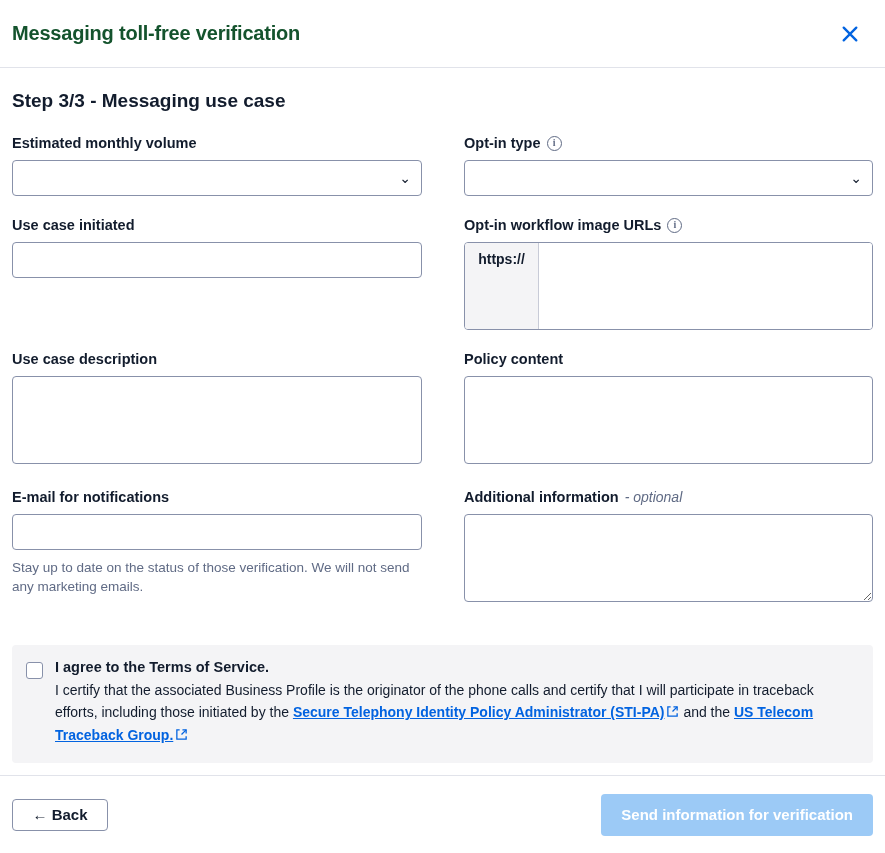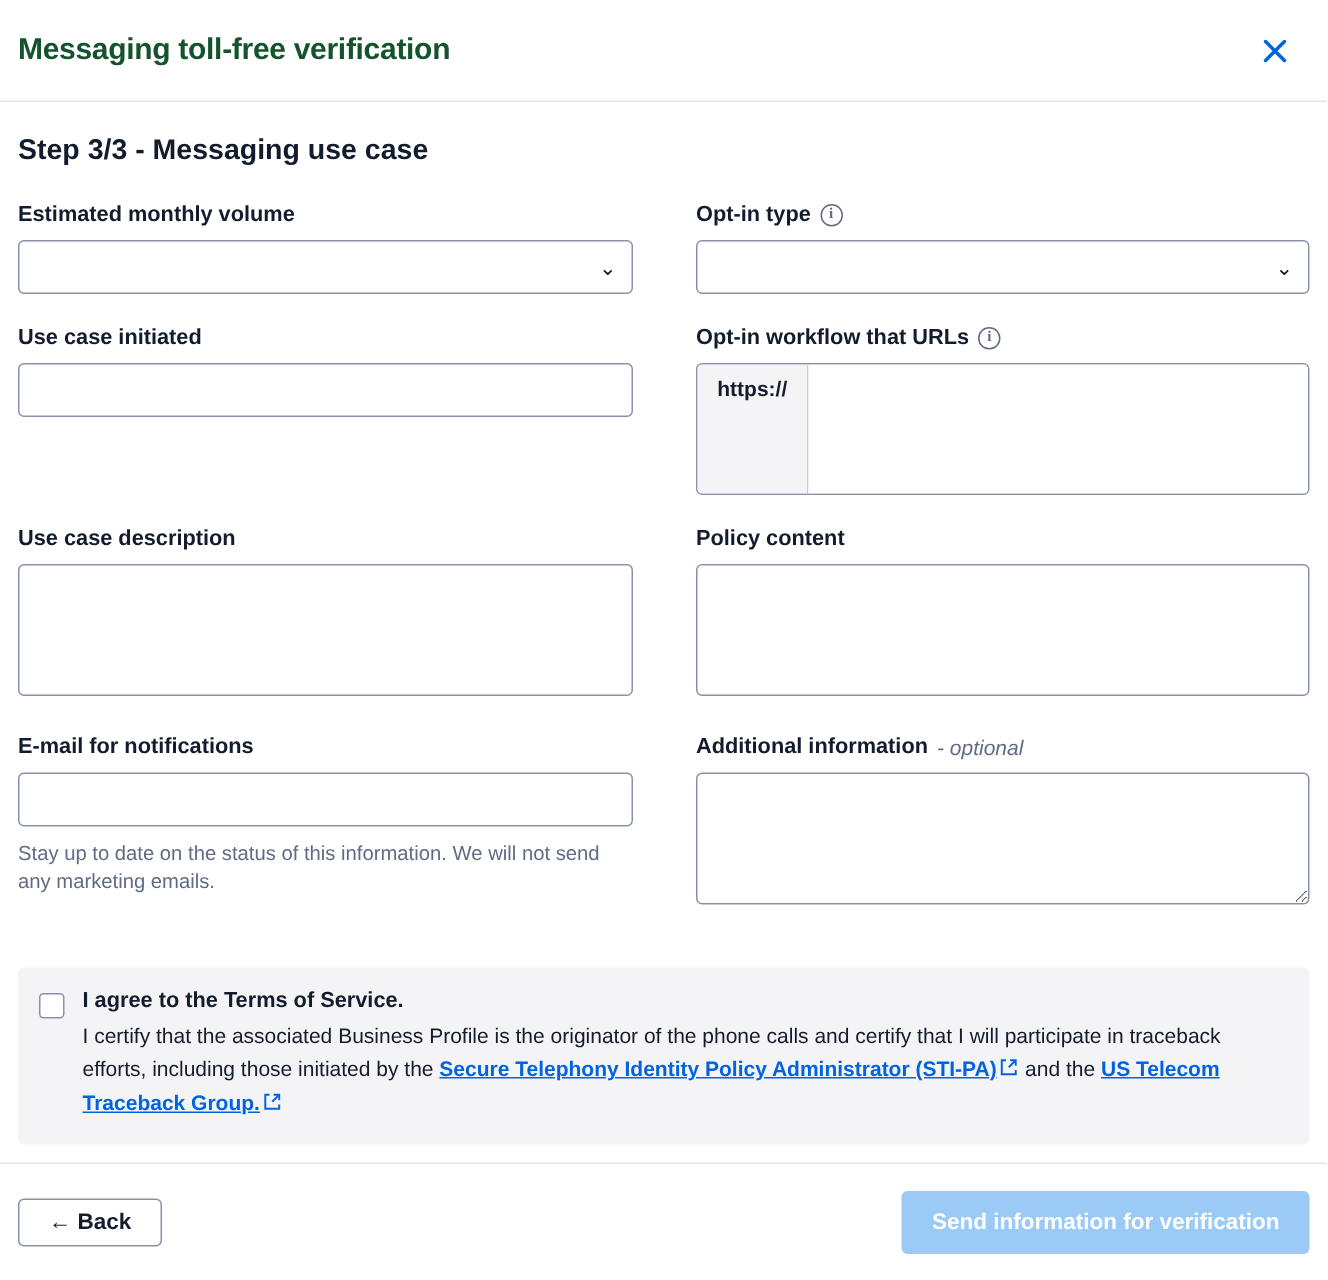--- a/index.html
+++ b/index.html
@@ -295,21 +295,21 @@
 
       <div class="field">
         <div class="label-row">
           <span class="field-label">Use case initiated</span>
         </div>
         <input class="control input-1line" type="text" value="" placeholder="" style="">
       </div>
 
       <div class="field">
         <div class="label-row">
-          <span class="field-label">Opt-in workflow that URLs</span>
+          <span class="field-label">Opt-in workflow image URLs</span>
           <span class="info-icon">i</span>
         </div>
         <div class="prefix-wrap">
           <div class="prefix">https://</div>
           <textarea class="prefix-input" placeholder="" style=""></textarea>
         </div>
       </div>
 
       <div class="field">
         <div class="label-row">
@@ -323,21 +323,21 @@
           <span class="field-label">Policy content</span>
         </div>
         <textarea class="control textarea" placeholder="" style=""></textarea>
       </div>
 
       <div class="field">
         <div class="label-row">
           <span class="field-label">E-mail for notifications</span>
         </div>
         <input class="control input-1line" type="text" value="" placeholder="" style="">
-        <div class="help-text">Stay up to date on the status of this information. We will not send any marketing emails.</div>
+        <div class="help-text">Stay up to date on the status of those verification. We will not send any marketing emails.</div>
       </div>
 
       <div class="field">
         <div class="label-row">
           <span class="field-label">Additional information</span>
           <span class="optional-tag">- optional</span>
         </div>
         <textarea class="control textarea-tall" placeholder="" style=""></textarea>
       </div>
 

